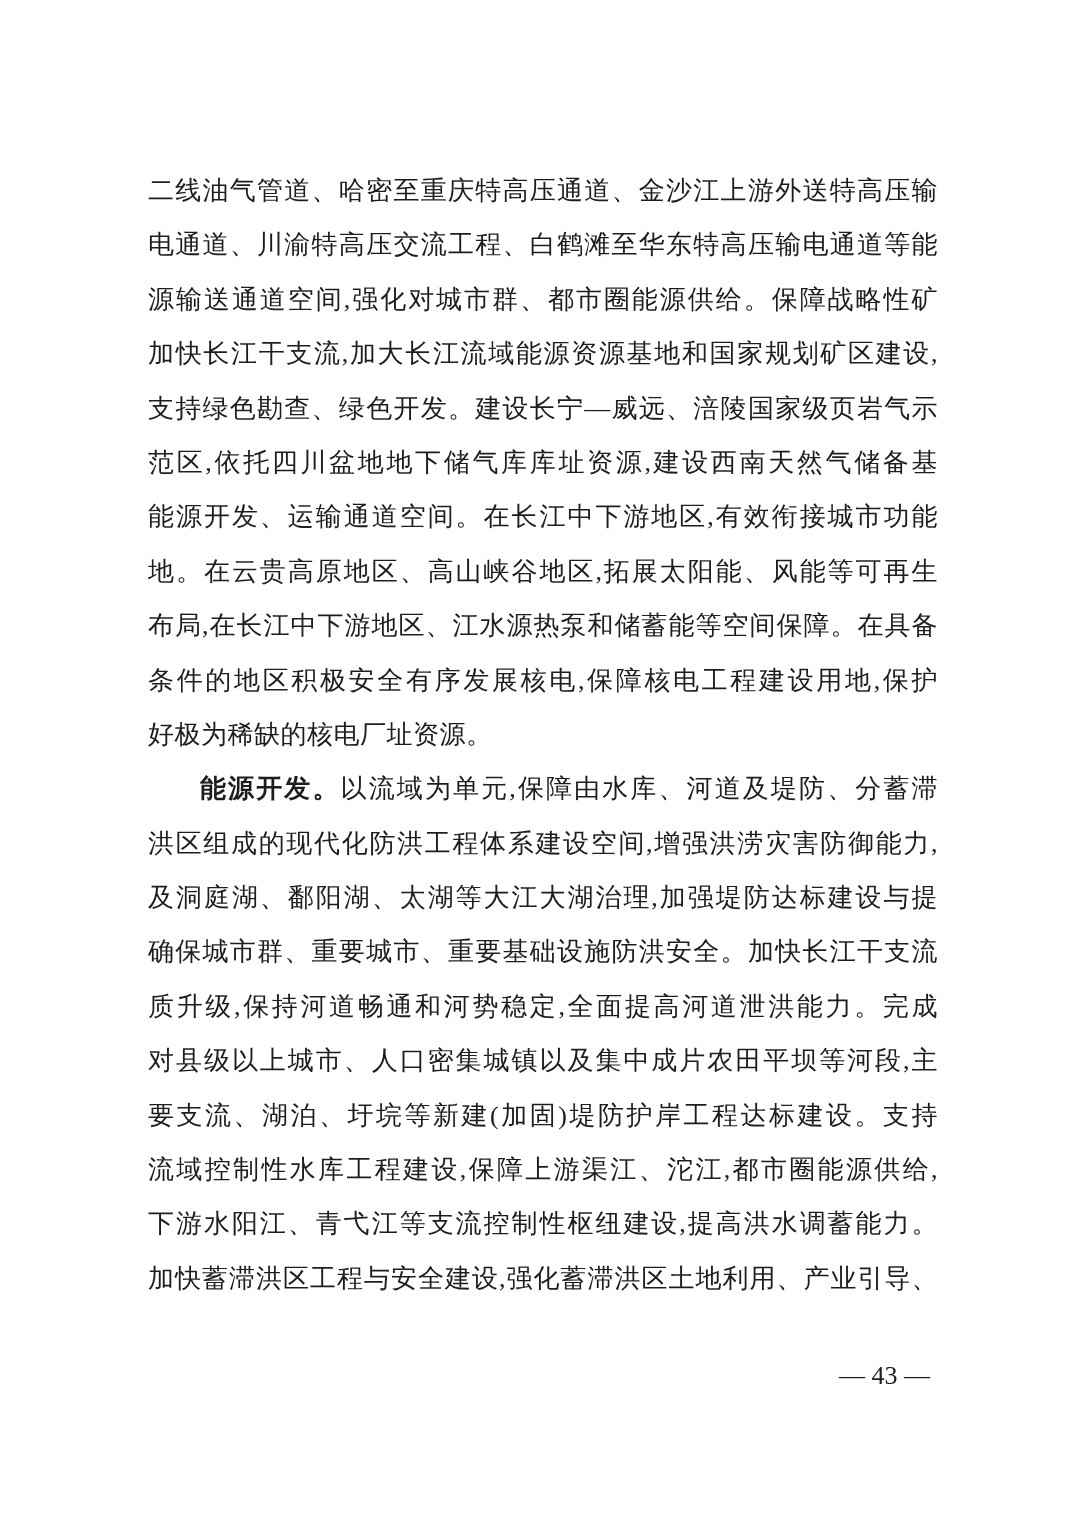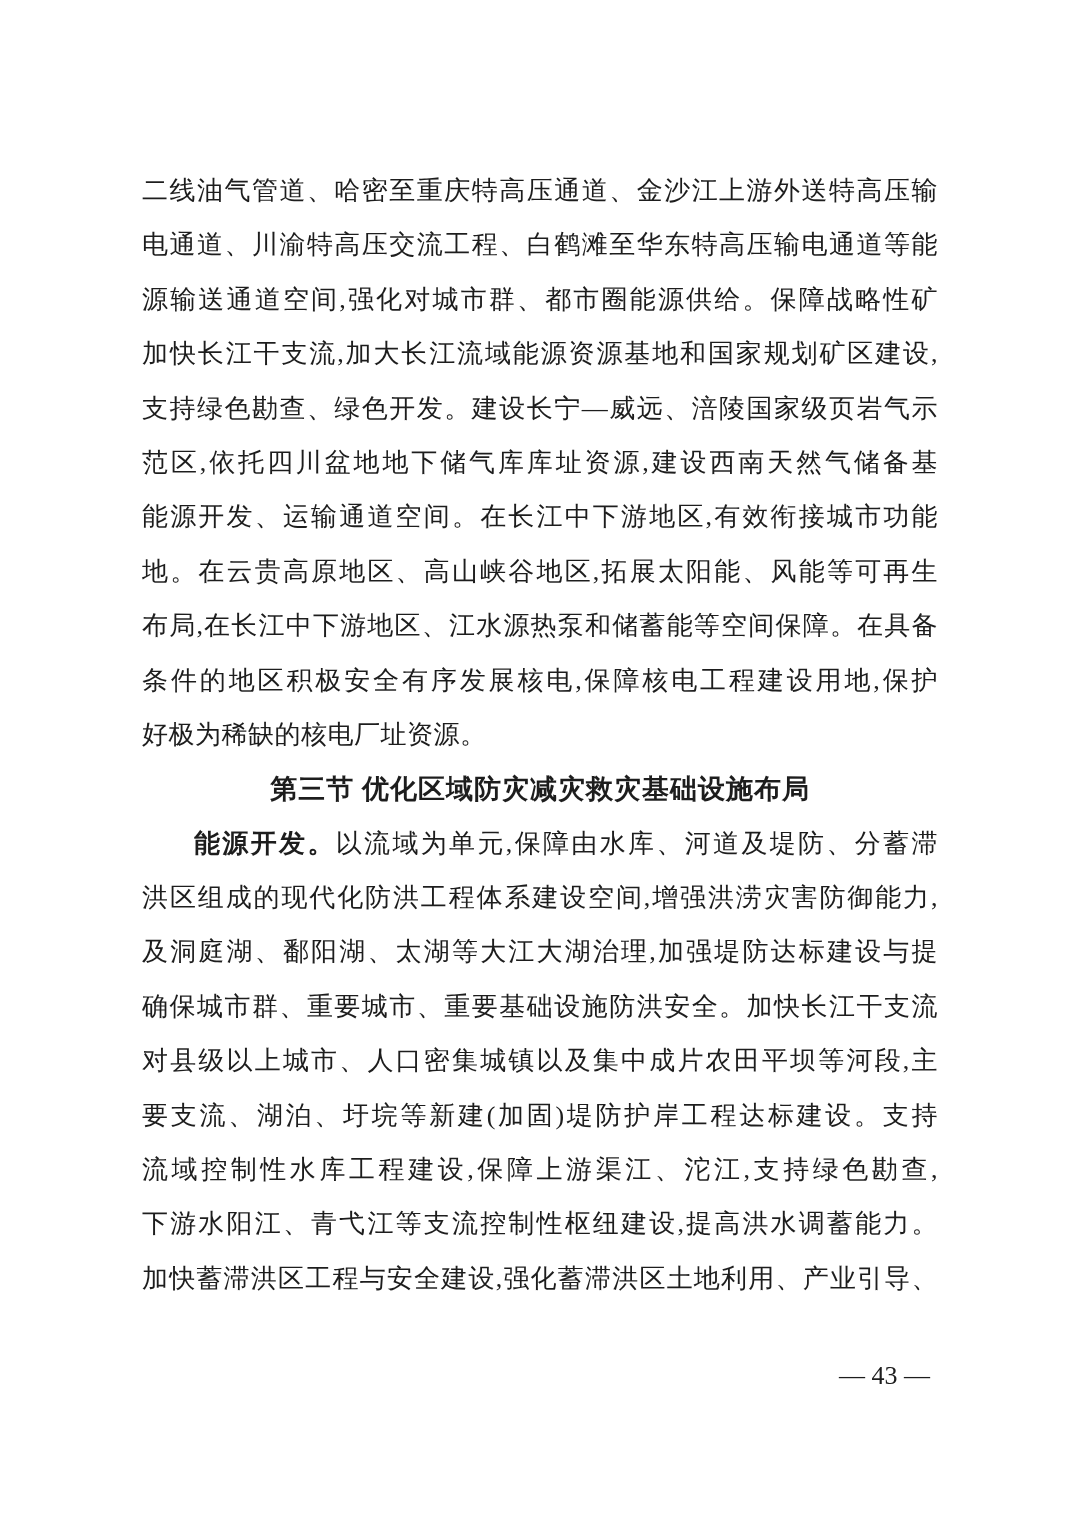--- a/index.html
+++ b/index.html
@@ -22,20 +22,21 @@
     top: 164px;
     width: 796px;
   }
   .line {
     height: 54.4px;
     line-height: 54.4px;
     font-size: 26px;
     text-align: justify;
     text-align-last: justify;
     letter-spacing: 0.5px;
+    margin-left: 6px;
   }
   .line-short {
     text-align-last: left;
   }
   .section-heading {
     height: 54.4px;
     line-height: 54.4px;
     font-size: 27px;
     font-weight: bold;
     text-align: center;
@@ -70,33 +71,33 @@
         <div class="line">加快长江干支流,加大长江流域能源资源基地和国家规划矿区建设,</div>
         <div class="line">支持绿色勘查、绿色开发。建设长宁—威远、涪陵国家级页岩气示</div>
         <div class="line">范区,依托四川盆地地下储气库库址资源,建设西南天然气储备基</div>
         <div class="line">能源开发、运输通道空间。在长江中下游地区,有效衔接城市功能</div>
         <div class="line">地。在云贵高原地区、高山峡谷地区,拓展太阳能、风能等可再生</div>
         <div class="line">布局,在长江中下游地区、江水源热泵和储蓄能等空间保障。在具备</div>
         <div class="line">条件的地区积极安全有序发展核电,保障核电工程建设用地,保护</div>
         <div class="line line-short">好极为稀缺的核电厂址资源。</div>
       </div>
 
-    <div class="section-heading">第三节 优化区域防灾减灾救灾基础设施布局</div>
 
     <div class="line indent">
       <span class="lead">能源开发。</span><span>以流域为单元,保障由水库、河道及堤防、分蓄滞</span>
     </div>
 
     <div>
         <div class="line">洪区组成的现代化防洪工程体系建设空间,增强洪涝灾害防御能力,</div>
         <div class="line">及洞庭湖、鄱阳湖、太湖等大江大湖治理,加强堤防达标建设与提</div>
         <div class="line">确保城市群、重要城市、重要基础设施防洪安全。加快长江干支流</div>
+        <div class="line">质升级,保持河道畅通和河势稳定,全面提高河道泄洪能力。完成</div>
         <div class="line">对县级以上城市、人口密集城镇以及集中成片农田平坝等河段,主</div>
         <div class="line">要支流、湖泊、圩垸等新建(加固)堤防护岸工程达标建设。支持</div>
-        <div class="line">流域控制性水库工程建设,保障上游渠江、沱江,支持绿色勘查,</div>
+        <div class="line">流域控制性水库工程建设,保障上游渠江、沱江,都市圈能源供给,</div>
         <div class="line">下游水阳江、青弋江等支流控制性枢纽建设,提高洪水调蓄能力。</div>
         <div class="line">加快蓄滞洪区工程与安全建设,强化蓄滞洪区土地利用、产业引导、</div>
       </div>
 
   </div>
 
   <div class="pagenum">— 43 —</div>
 
 </div>
 

